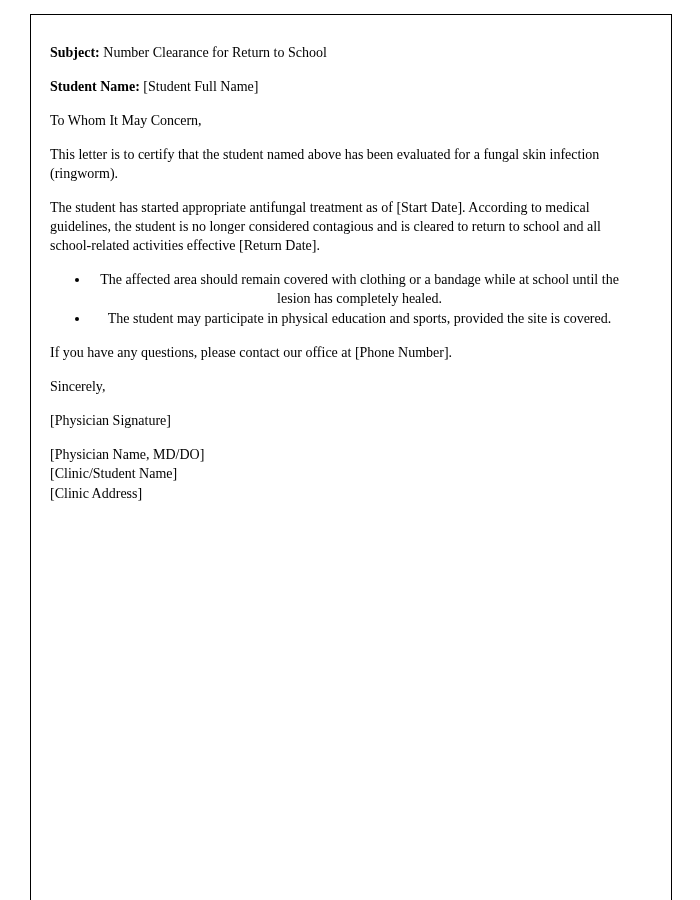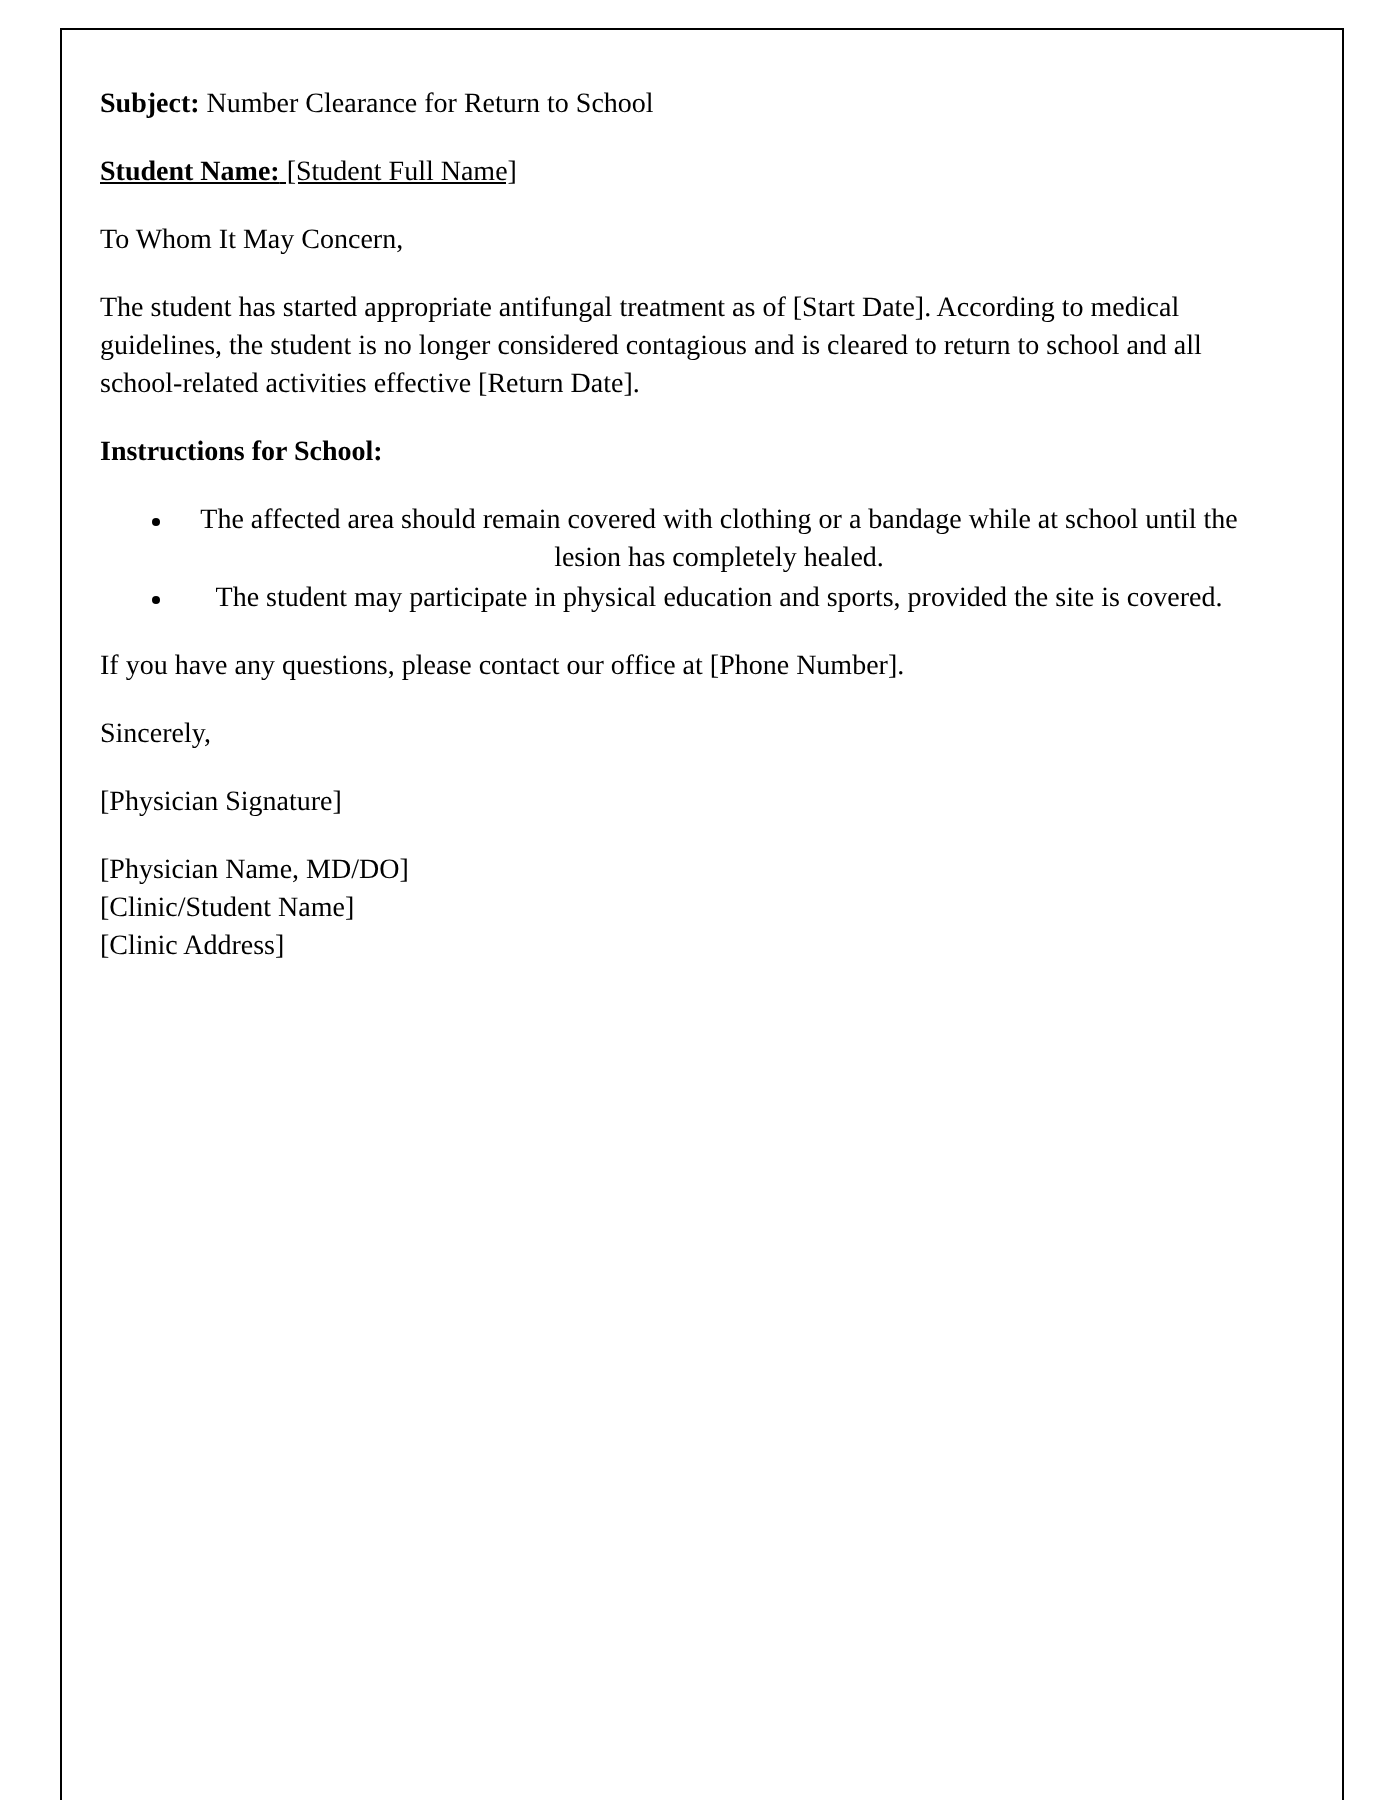--- a/index.html
+++ b/index.html
@@ -24,21 +24,20 @@
   .line, p.para {
     font-size: 14px;
     line-height: 1.36;
     margin: 0 0 15px 0;
   }
   .tight {
     margin-bottom: 0;
   }
   .group {
     margin: 12px 0 15px 0;
-    text-decoration: underline;
   }
   b.lbl {
     font-weight: bold;
   }
   ul.bullets {
     margin: 0 0 15px 0;
     padding-left: 40px;
     font-size: 14px;
     line-height: 1.36;
   }
@@ -58,24 +57,24 @@
 
 
   <p class="para"><b class="lbl">Subject:</b><span> Number Clearance for Return to School</span></p>
 
   <div class="group">
     <div class="line tight"><b class="lbl">Student Name:</b><span> [Student Full Name]</span></div>
   </div>
 
   <p class="para">To Whom It May Concern,</p>
 
+  <p class="para">This letter is to certify that the student named above has been evaluated for a fungal skin infection (ringworm).</p>
 
   <p class="para">The student has started appropriate antifungal treatment as of [Start Date]. According to medical guidelines, the student is no longer considered contagious and is cleared to return to school and all school-related activities effective [Return Date].</p>
 
-  <p class="para"><b class="lbl">Instructions for School:</b></p>
 
   <ul class="bullets">
     <li>The affected area should remain covered with clothing or a bandage while at school until the lesion has completely healed.</li>
     <li>The student may participate in physical education and sports, provided the site is covered.</li>
   </ul>
 
   <p class="para">If you have any questions, please contact our office at [Phone Number].</p>
 
   <p class="para">Sincerely,</p>
 

